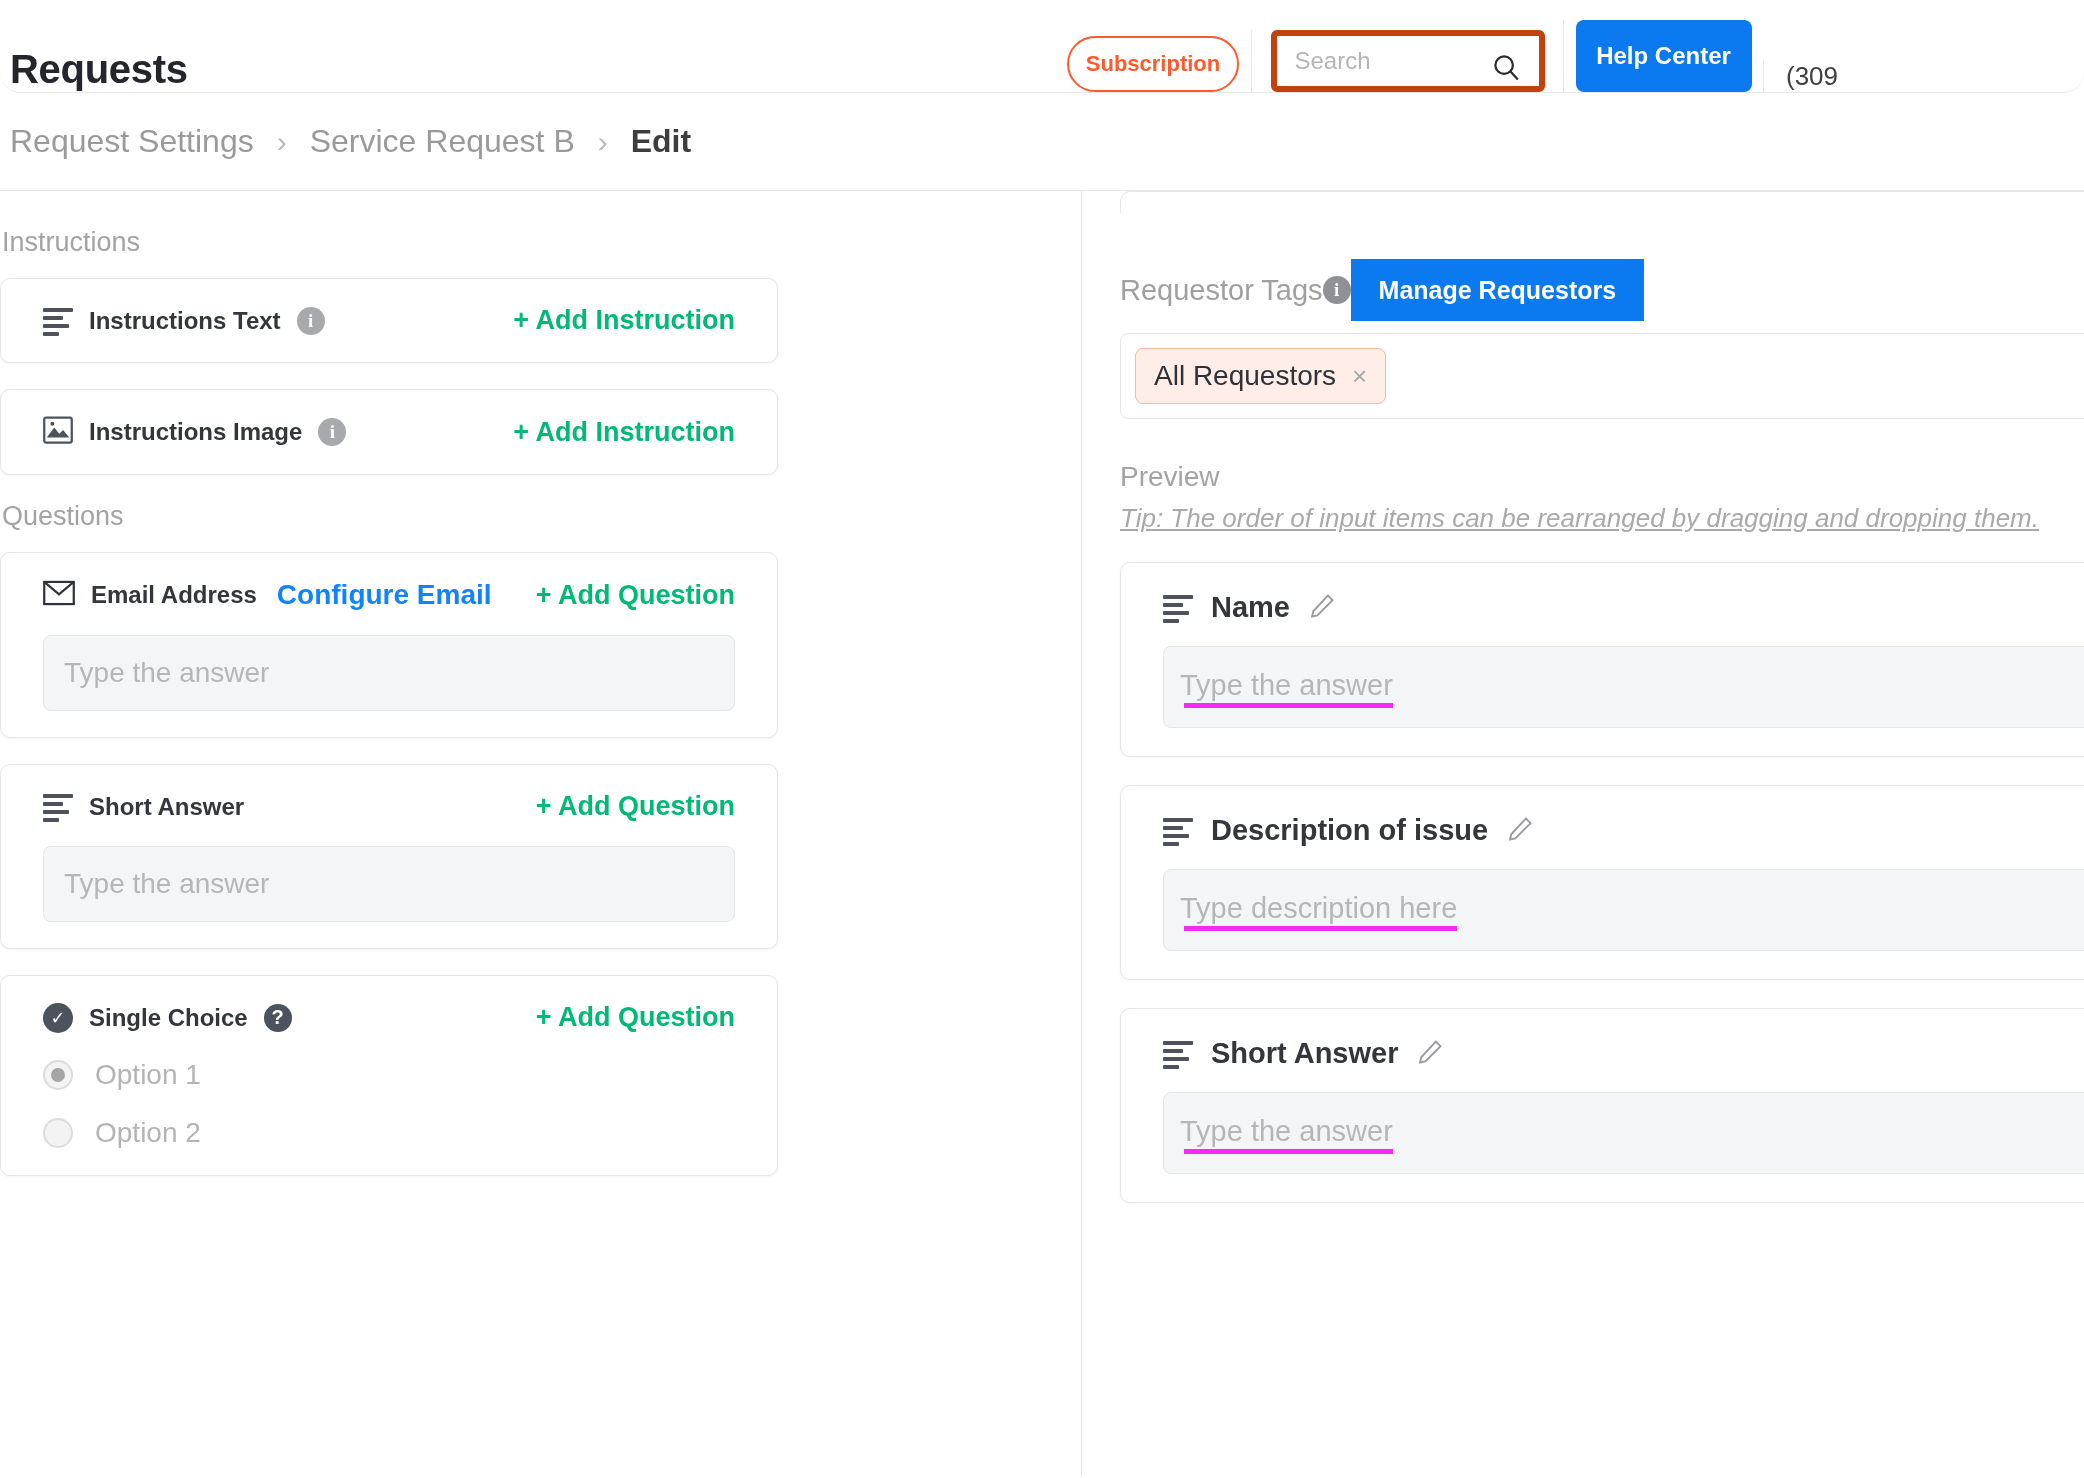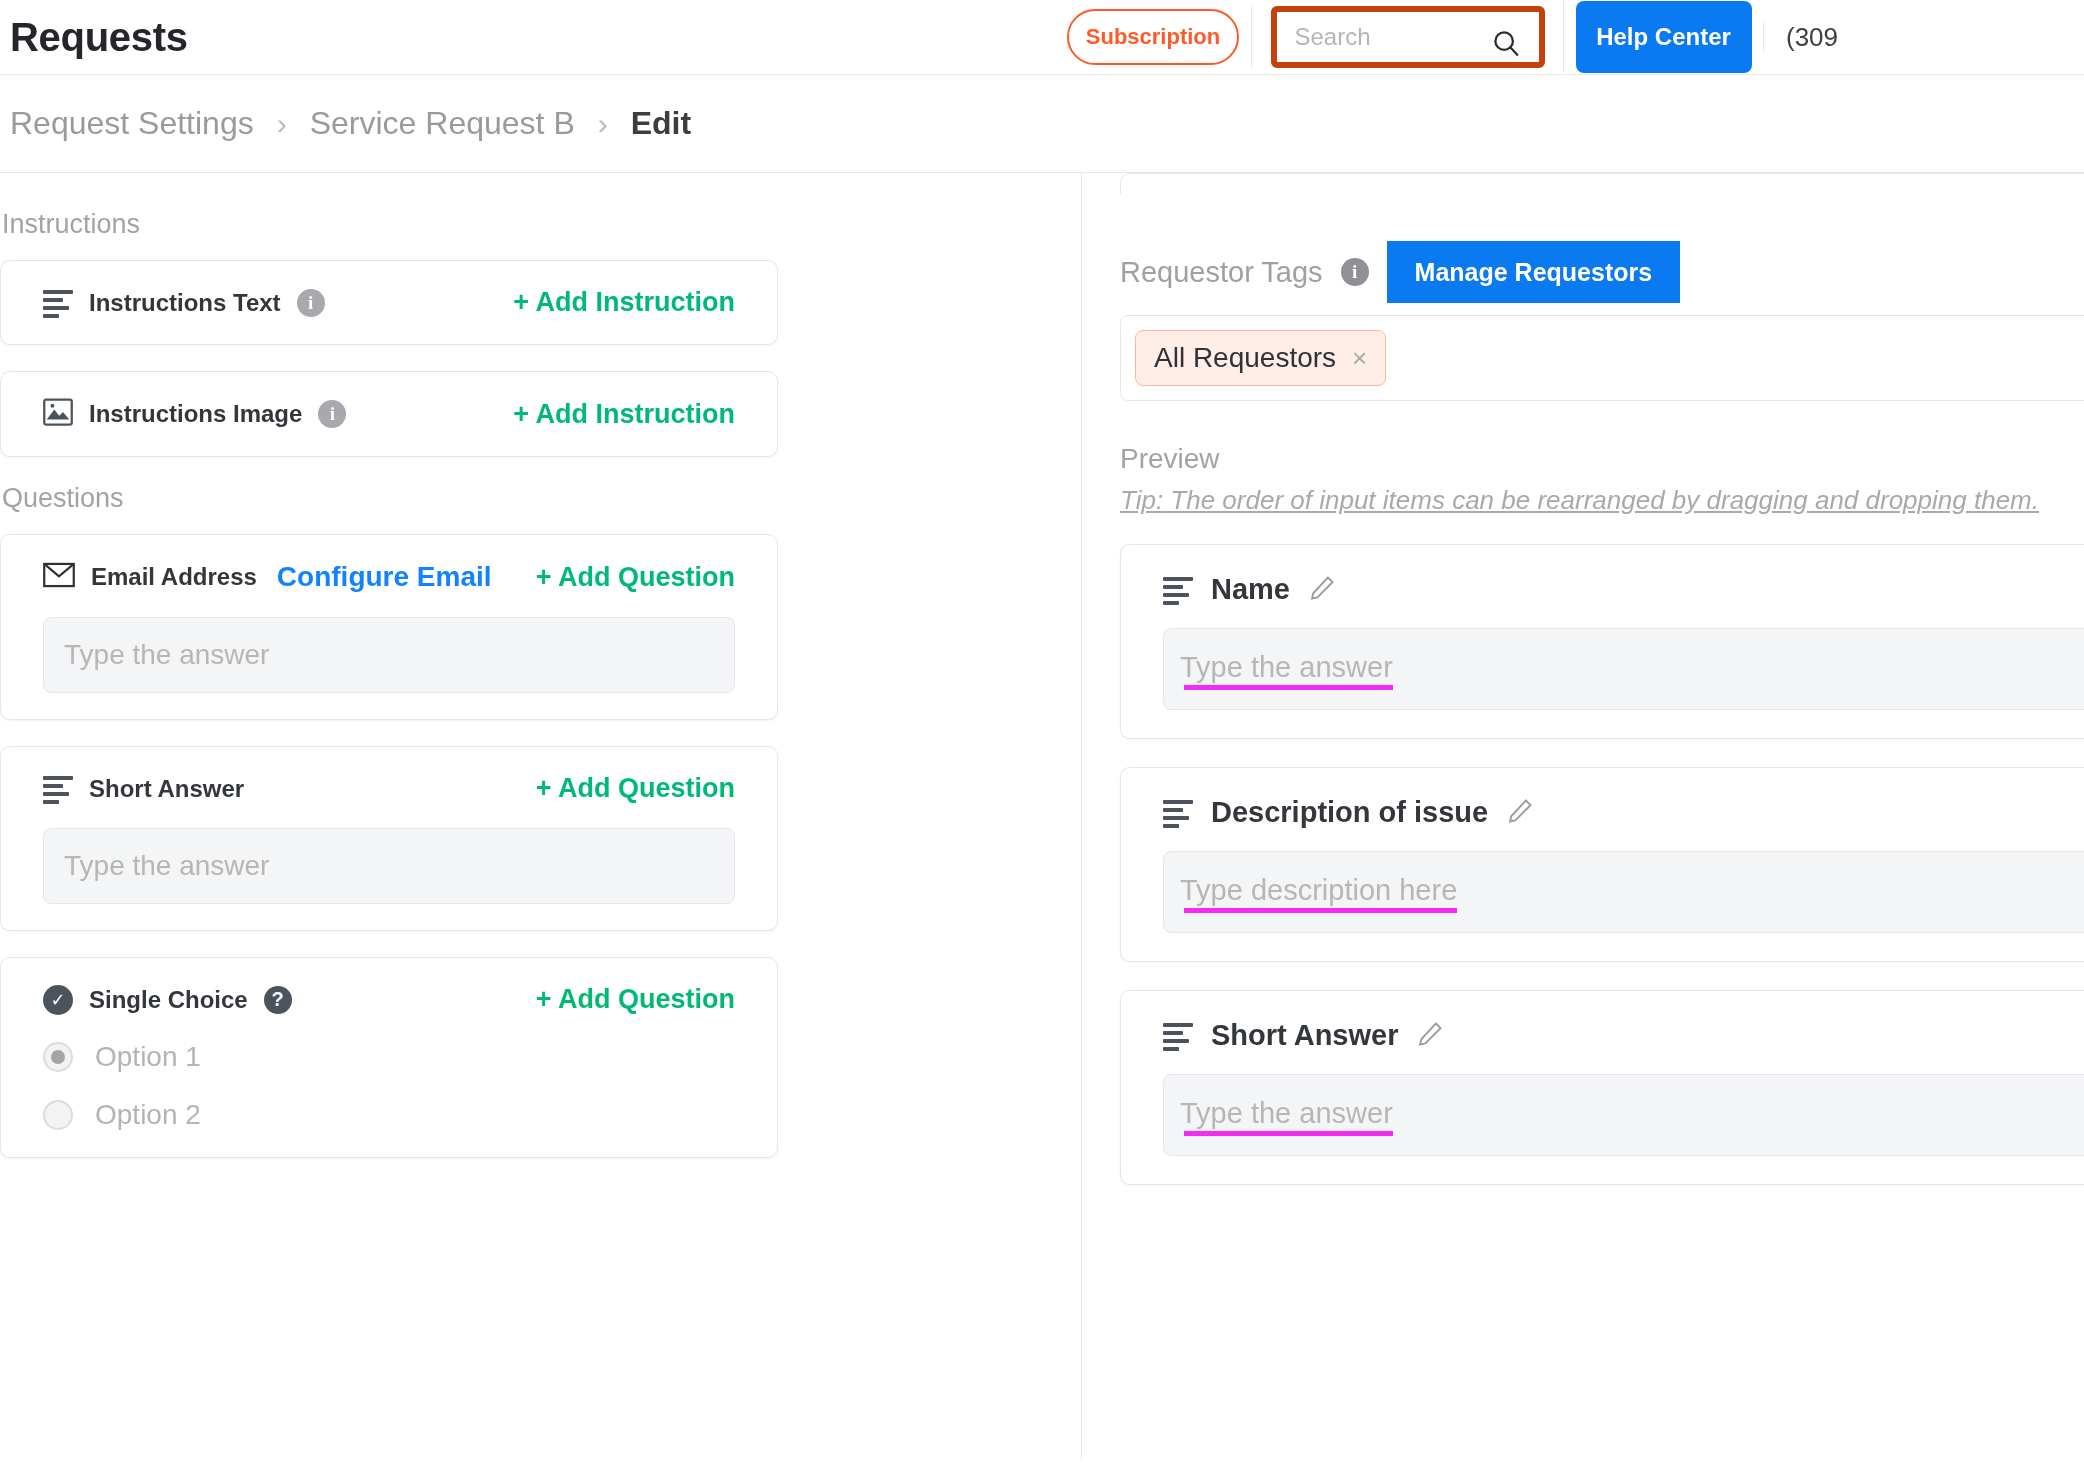--- a/index.html
+++ b/index.html
@@ -6,25 +6,26 @@
   html, body {
     width: 2084px; height: 1478px;
     background: #ffffff;
     font-family: "Liberation Sans", sans-serif;
     overflow: hidden;
   }
 
   
   .topbar {
     position: relative;
-    height: 75px;
+    height: 93px;
     display: flex;
-    align-items: center;
+    align-items: flex-end;
     border-bottom: 1px solid #e8e8e8;
     background: #fff;
+    border-radius: 21px;
   }
   .topbar-title-zone {
     display: flex; align-items: center;
     padding-left: 10px;
     flex: 0 0 1055px;
   }
   .page-title {
     font-size: 40px;
     font-weight: bold;
     color: #25262b;
@@ -239,21 +240,21 @@
     width: 1000px;
     height: 22px;
     border: 1px solid #e4e6e9;
     border-bottom: none;
     border-radius: 10px 10px 0 0;
     background: #fff;
   }
   .right-inner { padding: 0 0 0 38px; }
 
   .req-tags-row {
-    display: flex; align-items: center; gap: 18px;
+    display: flex; align-items: center; 
     margin-top: 46px;
   }
   .req-tags-label {
     font-size: 29px; color: #a0a0a0;
   }
   .manage-btn {
     background: #0b79f0; color: #fff;
     border: none; border-radius: 0;
     height: 62px; padding: 0 28px;
     font-size: 25px; font-weight: bold;

